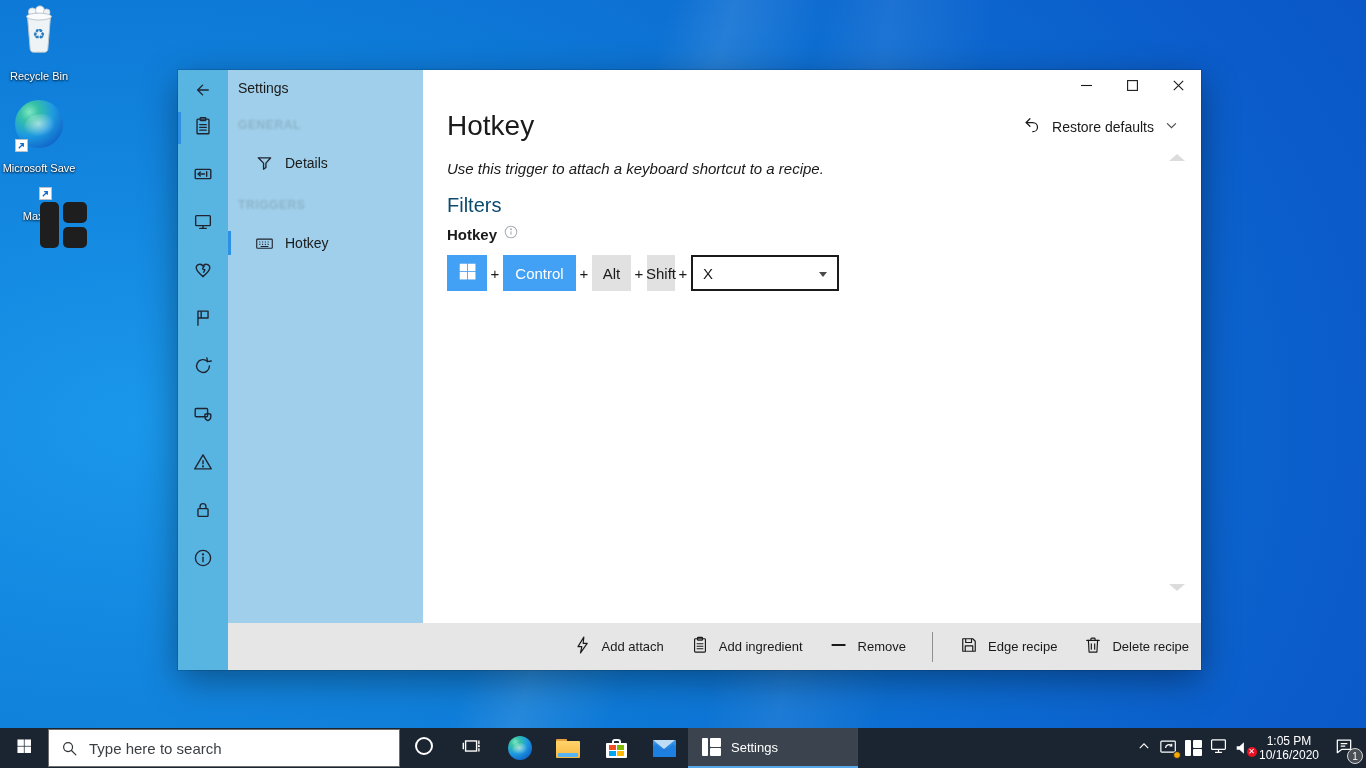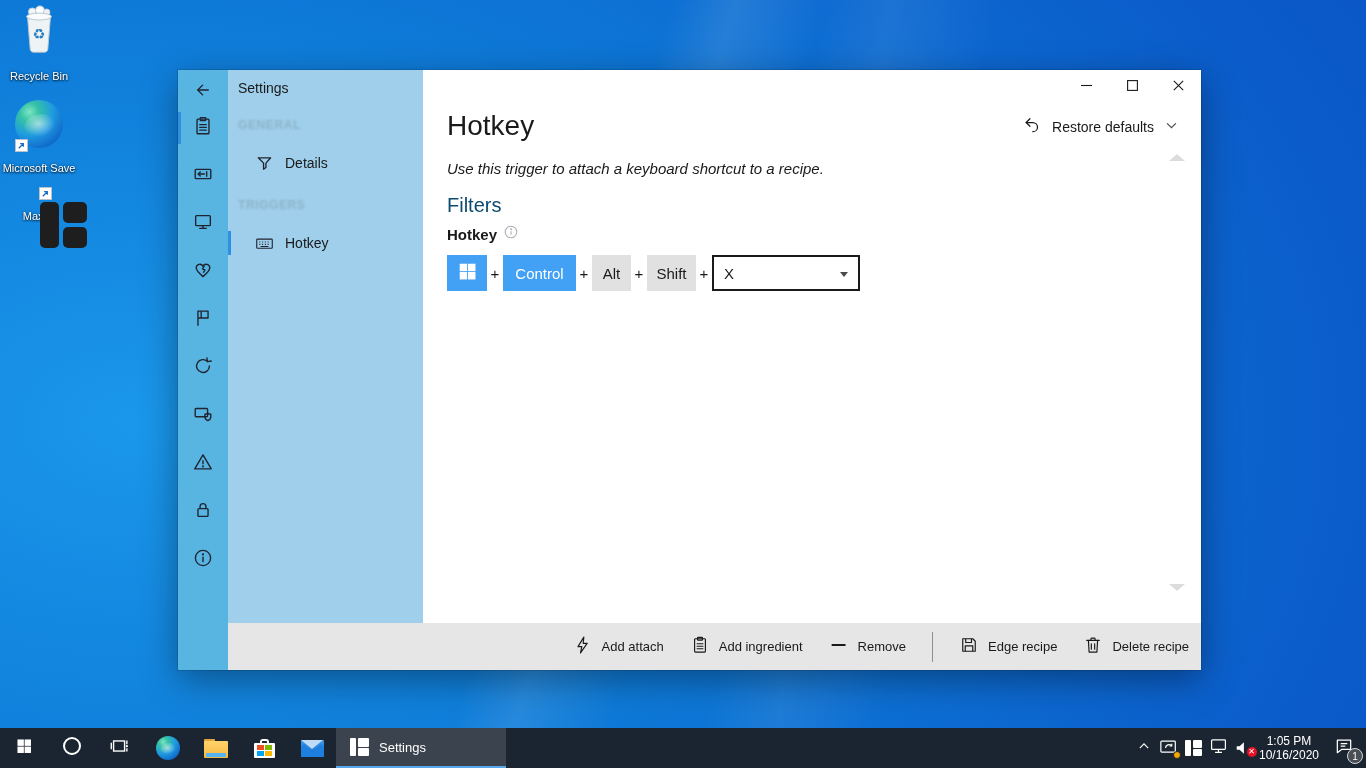--- a/index.html
+++ b/index.html
@@ -56,21 +56,21 @@
   .restore-label { font-size:14px; color:#1a1a1a; }
   .desc { position:absolute; left:24px; top:90px; font-size:15px; color:#1a1a1a;font-style:italic; }
   .filters-heading { position:absolute; left:24px; top:124px; font-size:20px; font-weight:300; color:#0c4a6e; }
   .field-row { position:absolute; left:24px; top:155px; display:flex; align-items:center; gap:7px; }
   .field-label { font-size:15px; font-weight:bold; color:#1a1a1a; }
 
   .keys-row { position:absolute; left:24px; top:185px; height:36px; display:flex; align-items:center; }
   .keybtn { height:36px; display:flex; align-items:center; justify-content:center; font-size:15px; cursor:pointer; }
   .keybtn.blue { background:#42a1f5; color:#fff; }
   .keybtn.gray { background:#e1e1e1; color:#1a1a1a; }
-  .kb-win { width:40px; } .kb-ctrl { width:73px; } .kb-alt { width:39px; } .kb-shift { width:49px; }
+  .kb-win { width:40px; } .kb-ctrl { width:73px; } .kb-alt { width:39px; } .kb-shift { width:28px; }
   .plus { width:16px; text-align:center; font-size:15px; color:#1a1a1a; }
   .key-select { position:relative; width:148px; height:36px; border:2px solid #1a1a1a; background:#fff; display:flex; align-items:center; cursor:pointer; }
   .key-select .val { margin-left:10px; font-size:15px; color:#1a1a1a; }
   .caret { position:absolute; right:10px; top:15px; width:0; height:0; border-left:4px solid transparent; border-right:4px solid transparent; border-top:5px solid #4a4a4a; }
 
   .scroll-arrow { position:absolute; right:16px; width:0; height:0; border-left:8px solid transparent; border-right:8px solid transparent; cursor:pointer; }
   .scroll-up { top:84px; border-bottom:7px solid #dcdcdc; }
   .scroll-down { top:514px; border-top:7px solid #dcdcdc; }
 
   .bottombar { position:absolute; left:50px; top:553px; width:973px; height:47px; background:#e6e6e6;
@@ -391,20 +391,29 @@
   <div class="taskbar">
     <div class="tbtn tb-start">
       <span><svg width="16" height="16" viewBox="0 0 22 22">
             <rect x="2" y="2" width="8.8" height="8.8" fill="#fff"></rect>
             <rect x="11.8" y="2" width="8.8" height="8.8" fill="#fff"></rect>
             <rect x="2" y="11.8" width="8.8" height="8.8" fill="#fff"></rect>
             <rect x="11.8" y="11.8" width="8.8" height="8.8" fill="#fff"></rect>
           </svg></span>
     </div>
 
+    <div class="tb-search">
+      <span>
+          <svg viewBox="0 0 24 24" fill="none" stroke="#2f3338" stroke-width="1.7" stroke-linecap="round">
+            <circle cx="10" cy="10" r="6.3"></circle>
+            <path d="M14.8 14.8 21 21"></path>
+          </svg>
+        </span>
+      <input type="text" placeholder="Type here to search" style="">
+    </div>
 
     <div class="tbtn tb-ico">
       <span><svg width="22" height="22" viewBox="0 0 22 22">
             <circle cx="11" cy="11" r="8" fill="none" stroke="#fff" stroke-width="2"></circle>
           </svg></span>
     </div>
     <div class="tbtn tb-ico">
       <span><svg width="22" height="22" viewBox="0 0 24 24" fill="none" stroke="#fff" stroke-width="1.5">
             <rect x="5" y="6.5" width="12" height="11"></rect>
             <path d="M2.5 8.5v7M19.5 6v4M19.5 14.5V18"></path>

